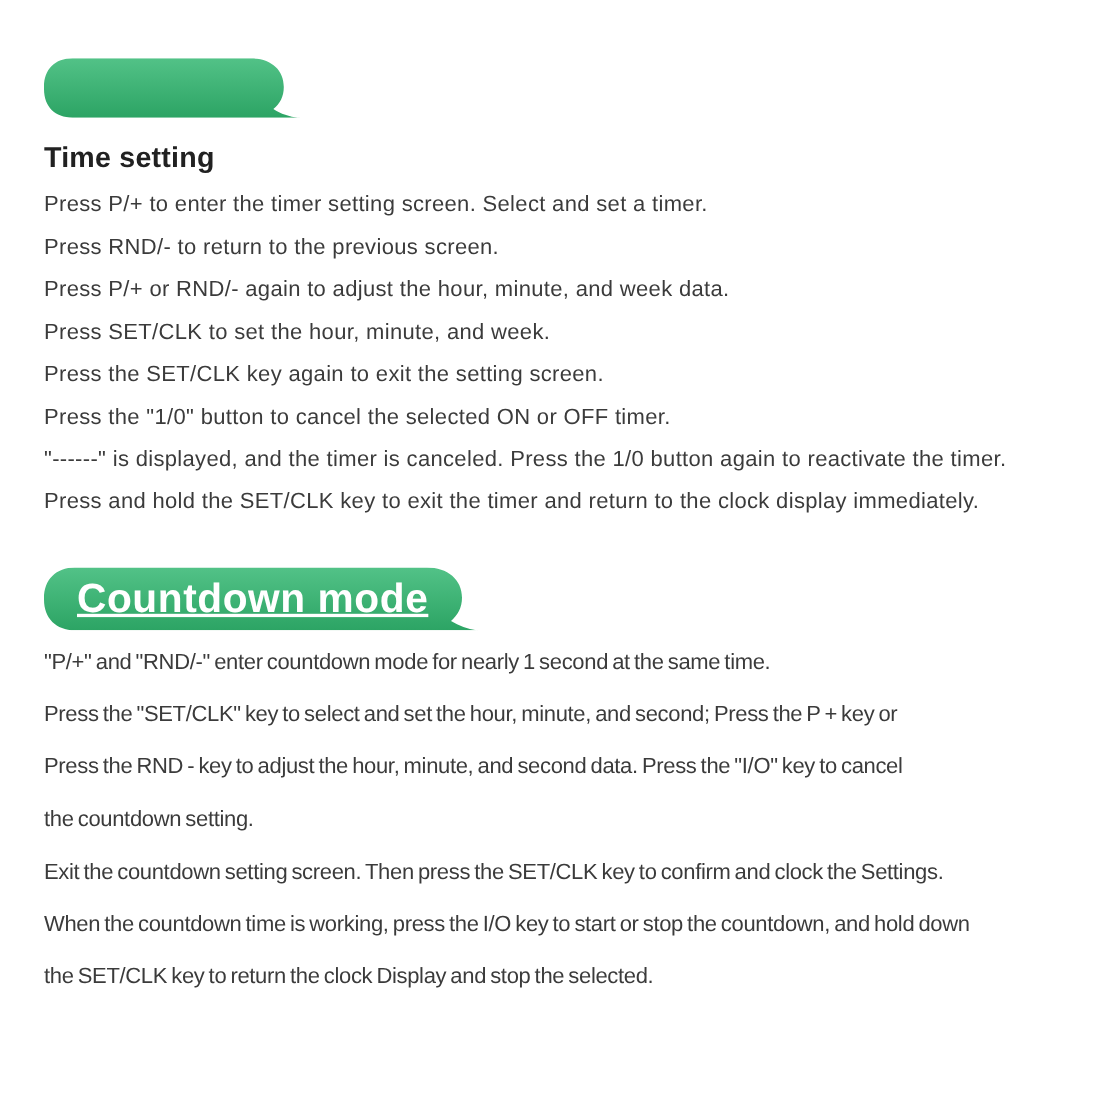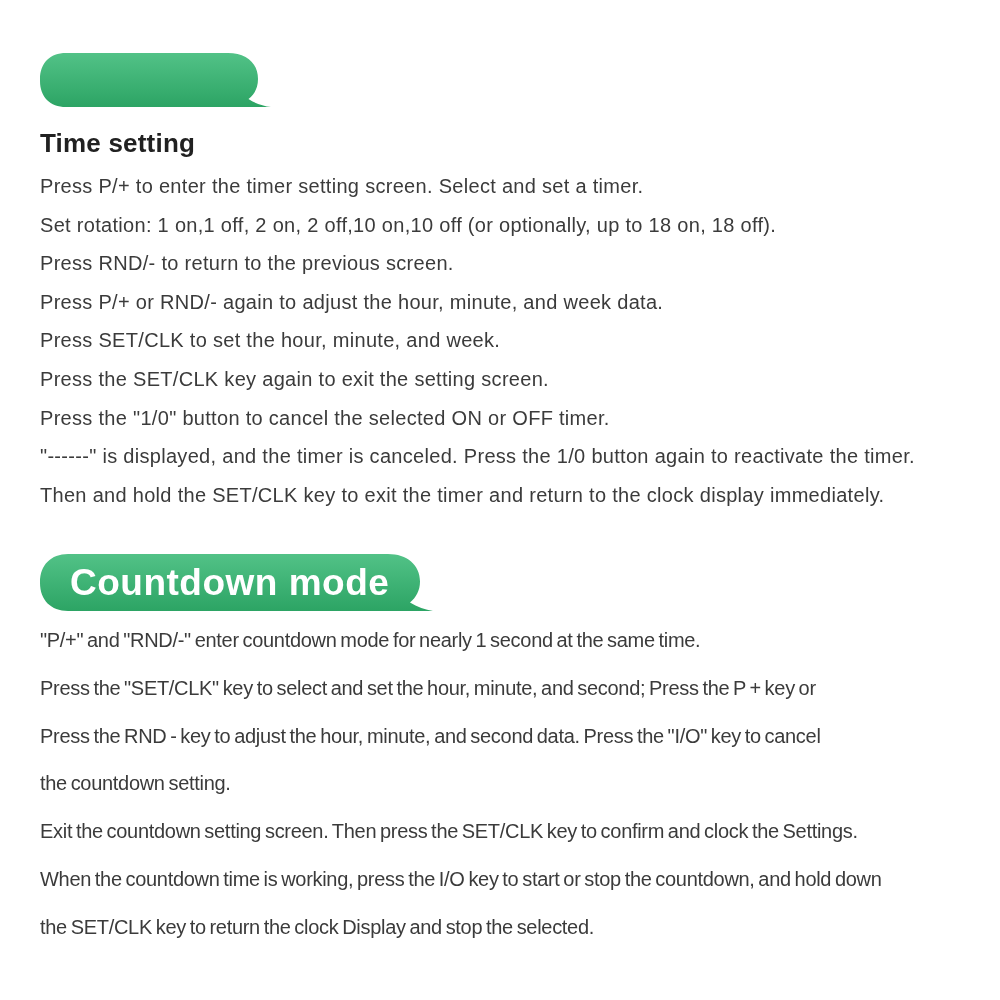--- a/index.html
+++ b/index.html
@@ -34,21 +34,21 @@
     top: 0;
     height: 100%;
     display: flex;
     align-items: center;
     color: #ffffff;
     font-weight: bold;
     letter-spacing: 0.5px;
     white-space: nowrap;
   }
   .badge-1 .badge-label { font-size: 34px; padding-bottom: 3px; }
-  .badge-2 .badge-label { font-size: 37px; padding-bottom: 3px; }
+  .badge-2 .badge-label { font-size: 37px; padding-bottom: 3px; text-decoration: underline; }
   h1.heading {
     margin: 16px 0 0 0;
     font-size: 26px;
     line-height: 40px;
     font-weight: bold;
     color: var(--heading-color, #212121);
     letter-spacing: 0.2px;
   }
   .lines { margin: 0; }
   .lines p {
@@ -83,28 +83,27 @@
         </linearGradient>
       </defs>
       <path d="M26 0 H188 C206 0 218 10 218 26 C218 34.5 214.5 41.5 208.5 46 C215 50.5 223.5 53 231 54 C233.5 54.4 233.2 54 229 54 H26 C10 54 0 44 0 28 V26 C0 10 10 0 26 0 Z" fill="url(#gradGreen)"></path>
     </svg>
   </div>
 
   <h1 class="heading">Time setting</h1>
 
   <div class="lines section-1-lines">
     <p>Press P/+ to enter the timer setting screen. Select and set a timer.</p>
-    <p>Set rotation: 1 on,1 off, 2 on, 2 off,10 on,10 off (or optionally, up to 18 on, 18 off).</p>
     <p>Press RND/- to return to the previous screen.</p>
     <p>Press P/+ or RND/- again to adjust the hour, minute, and week data.</p>
     <p>Press SET/CLK to set the hour, minute, and week.</p>
     <p>Press the SET/CLK key again to exit the setting screen.</p>
     <p>Press the "1/0" button to cancel the selected ON or OFF timer.</p>
     <p>"------" is displayed, and the timer is canceled. Press the 1/0 button again to reactivate the timer.</p>
-    <p>Then and hold the SET/CLK key to exit the timer and return to the clock display immediately.</p>
+    <p>Press and hold the SET/CLK key to exit the timer and return to the clock display immediately.</p>
   </div>
 
   <div class="badge badge-2">
     <svg width="398" height="57" viewBox="0 0 398 57" aria-hidden="true">
       <path d="M28 0 H348 C367 0 380 11 380 27.5 C380 36.5 376 43.5 370 48.5 C377 53 385.5 55.8 393 57 C395.5 57.4 395.2 57 391 57 H28 C11 57 0 46 0 29 V28 C0 11 11 0 28 0 Z" fill="url(#gradGreen)"></path>
     </svg>
     <span class="badge-label">Countdown mode</span>
   </div>
 
   <div class="lines section-2-lines">

